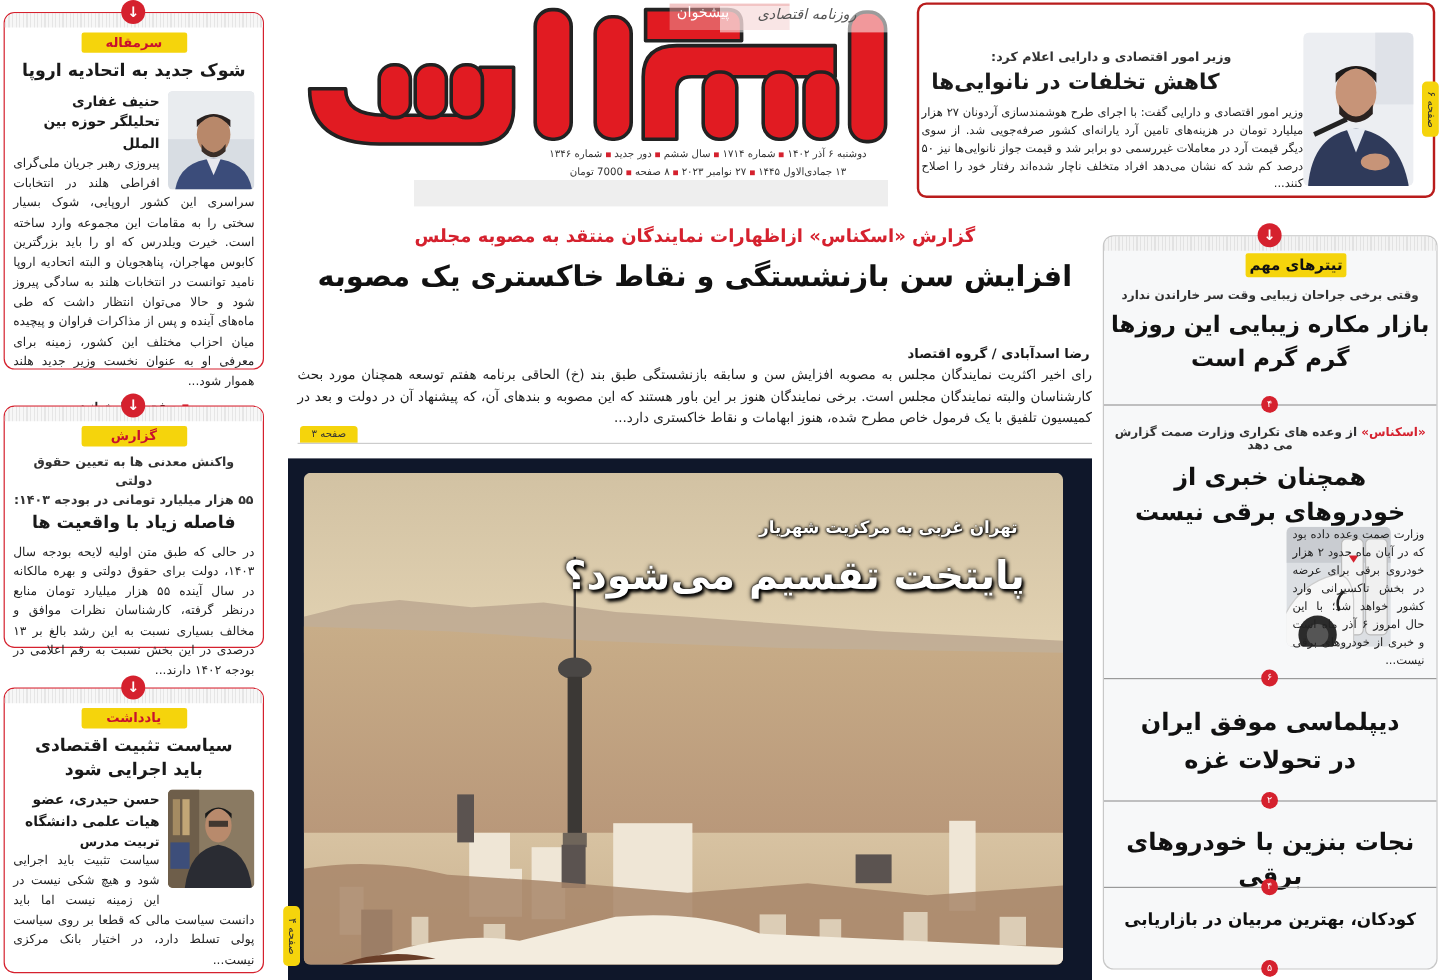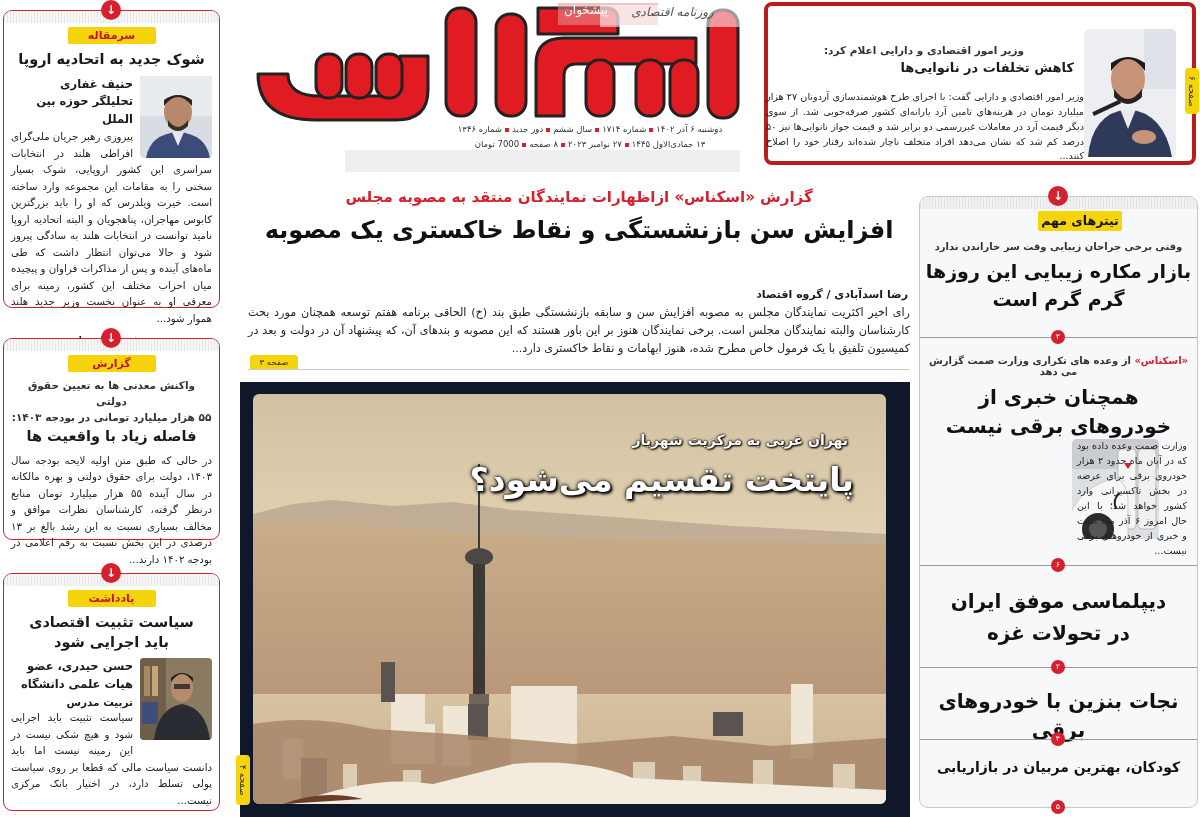--- a/index.html
+++ b/index.html
@@ -28,23 +28,23 @@
   .masthead { position: absolute; left: 240px; top: 0; width: 520px; height: 160px; }
   .logo { position: absolute; left: 6px; top: 4px; width: 500px; height: 120px; }
   .tagline { position: absolute; left: 360px; top: 5px; width: 145px; height: 22px; font-size: 12px; font-style: italic;
              color: #555; text-align: center; background: rgba(255,255,255,0.55); }
   .watermark { position: absolute; left: 318px; top: 3px; width: 100px; height: 22px; background: rgba(232,150,150,0.55); color:#fff; font-size: 12px; text-align:left; padding-left: 6px; }
   .dateline { position: absolute; left: 190px; width: 320px; font-size: 8.5px; color: #333; text-align: center; }
   .date-sep { display:inline-block; width:4px; height:4px; background:#d5212e; margin:0 3px; vertical-align: middle; }
   .mast-bar { position: absolute; left: 105px; top: 150px; width: 395px; height: 22px; background: #eeeeee; }
 
   
-  .trbox { position: absolute; left: 764px; top: 2px; width: 432px; height: 163px; border: 4px solid #b91c1c; border-radius: 8px; background: #fff; }
+  .trbox { position: absolute; left: 764px; top: 2px; width: 432px; height: 163px; border: 2px solid #b91c1c; border-radius: 8px; background: #fff; }
   .trbox .kicker { position: absolute; right: 118px; top: 38px; width: 300px; font-size: 10.5px; font-weight: bold; text-align: center; color: #333; }
-  .trbox h2 { position: absolute; right: 118px; top: 54px; width: 300px; font-size: 13px; font-weight: bold; text-align: right; }
+  .trbox h2 { position: absolute; right: 118px; top: 54px; width: 300px; font-size: 18px; font-weight: bold; text-align: left; }
   .trbox p { position: absolute; right: 108px; top: 84px; width: 318px; font-size: 9.6px; line-height: 1.55; text-align: justify; color: #222; }
   .page-tab-v { position: absolute; background: #f5d40c; border-radius: 4px; color: #333; font-size: 9px; writing-mode: vertical-rl; text-align: center; line-height: 14px; }
 
   
   .lead-kicker { position: absolute; left: 248px; top: 188px; width: 662px; font-size: 15px; font-weight: bold; color: #d5212e; text-align: center; }
   .lead-title { position: absolute; left: 248px; top: 216px; width: 662px; font-size: 24px; font-weight: bold; color: #111; text-align: center; letter-spacing: -0.5px; }
   .lead-byline { position: absolute; right: 292px; top: 288px; font-size: 11px; font-weight: bold; }
   .lead-body { position: absolute; left: 248px; top: 302px; width: 662px; font-size: 11.2px; line-height: 1.6; text-align: justify; color: #222; }
   .lead-page { position: absolute; left: 250px; top: 355px; width: 48px; height: 14px; background: #f5d40c; font-size: 8.5px; color: #333; text-align: center; line-height: 14px; border-radius: 3px 3px 0 0; }
   .lead-rule { position: absolute; left: 248px; top: 369px; width: 662px; height: 1px; background: #ccc; }

